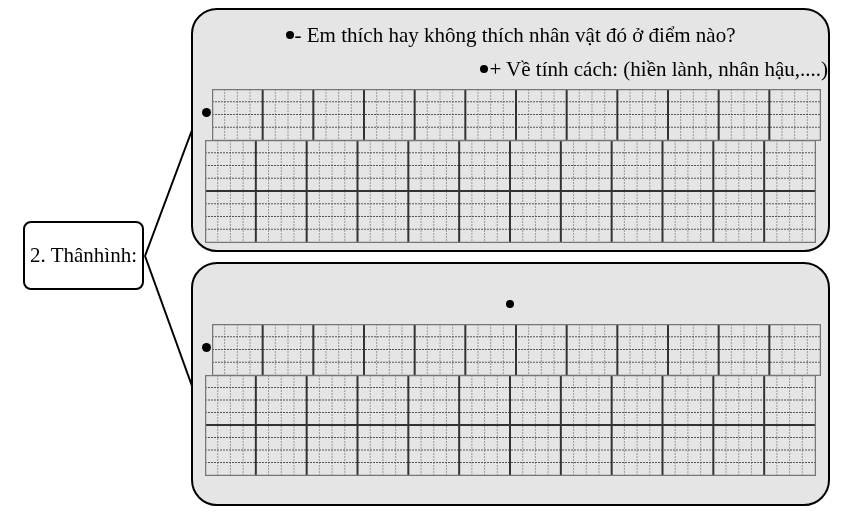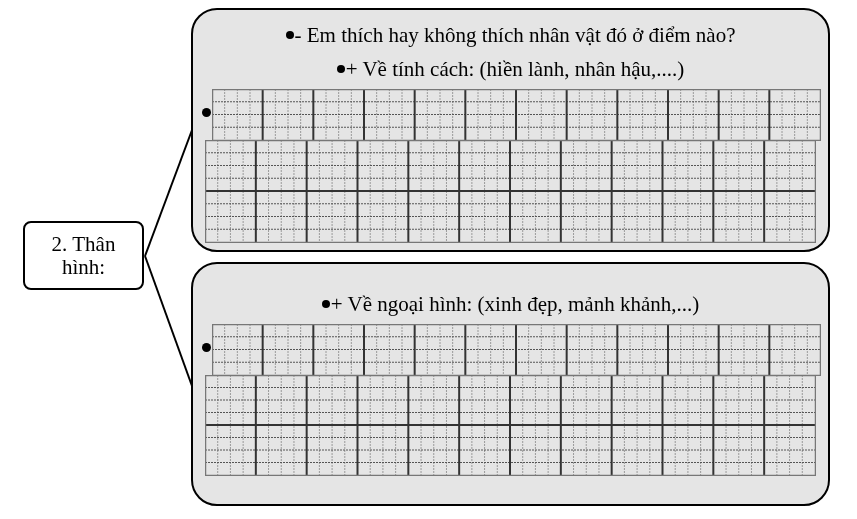--- a/index.html
+++ b/index.html
@@ -1,20 +1,20 @@
 <!DOCTYPE html>
 <html><head>
 <meta charset="utf-8">
 <style>
   html, body { margin:0; padding:0; background:#ffffff; }
   body { width:857px; height:519px; position:relative; overflow:hidden;
          font-family:"Liberation Serif","DejaVu Serif",serif; color:#000; }
   .label-box { position:absolute; left:23px; top:221px; width:121px; height:69px;
                border:2px solid #000; border-radius:8px; box-sizing:border-box;
-               display:flex; flex-direction:column; align-items:center; justify-content:center;
+               display:flex; align-items:center; justify-content:center;
                font-size:21px; line-height:23px; text-align:right; background:#fff; }
   .panel { position:absolute; left:191px; width:639px; border:2.5px solid #000;
            border-radius:26px; box-sizing:border-box; background:#e5e5e5; }
   .panel.top { top:8px; height:244px; }
   .panel.bottom { top:262px; height:244px; }
   .line-text { position:absolute; left:0; width:100%; text-align:center; font-size:21px; line-height:24px; white-space:nowrap; }
   .bullet { display:inline-block; width:8px; height:8px; border-radius:50%; background:#000; vertical-align:middle; margin-right:1px; position:relative; top:-2px; }
   .row-bullet { position:absolute; width:9px; height:9px; border-radius:50%; background:#000; }
   svg.connectors { position:absolute; left:0; top:0; }
   .grid { position:absolute; }
@@ -29,21 +29,21 @@
 
 <div class="label-box">
   <div>2. Thân</div>
   <div>hình:</div>
 </div>
 
 <div class="panel top">
   <div class="line-text" style="top:13px;">
     <span class="bullet"></span><span>- Em thích hay không thích nhân vật đó ở điểm nào?</span>
   </div>
-  <div class="line-text" style="top:47px;">
+  <div class="line-text" style="top:47px;text-align:right;">
     <span class="bullet"></span><span>+ Về tính cách: (hiền lành, nhân hậu,....)</span>
   </div>
 </div>
 <div class="row-bullet" style="left:202px; top:108px;"></div>
 <svg class="grid grid-single" style="left:212px; top:89px;" width="609" height="52">
     <line x1="12.666666666666666" y1="0" x2="12.666666666666666" y2="51" stroke="#9a9a9a" stroke-width="1" stroke-dasharray="2,1"></line>
     <line x1="25.333333333333332" y1="0" x2="25.333333333333332" y2="51" stroke="#9a9a9a" stroke-width="1" stroke-dasharray="2,1"></line>
     <line x1="38" y1="0" x2="38" y2="51" stroke="#9a9a9a" stroke-width="1" stroke-dasharray="2,1"></line>
     <line x1="63.33333333333333" y1="0" x2="63.33333333333333" y2="51" stroke="#9a9a9a" stroke-width="1" stroke-dasharray="2,1"></line>
     <line x1="76" y1="0" x2="76" y2="51" stroke="#9a9a9a" stroke-width="1" stroke-dasharray="2,1"></line>
@@ -147,21 +147,21 @@
     <line x1="406.6666666666667" y1="0" x2="406.6666666666667" y2="102" stroke="#333333" stroke-width="2"></line>
     <line x1="457.5" y1="0" x2="457.5" y2="102" stroke="#333333" stroke-width="2"></line>
     <line x1="508.33333333333337" y1="0" x2="508.33333333333337" y2="102" stroke="#333333" stroke-width="2"></line>
     <line x1="559.1666666666667" y1="0" x2="559.1666666666667" y2="102" stroke="#333333" stroke-width="2"></line>
     <line x1="0" y1="51" x2="610" y2="51" stroke="#333333" stroke-width="2"></line>
     <rect x="0.5" y="0.5" width="610" height="102" fill="none" stroke="#777" stroke-width="1.5"></rect>
   </svg>
 
 <div class="panel bottom">
   <div class="line-text" style="top:28px;">
-    <span class="bullet"></span><span>+ Về ngoại hình: (xinh đẹp, mảnh khảnh,...)</span>
+    <span class="bullet"></span>
   </div>
 </div>
 <div class="row-bullet" style="left:202px; top:343px;"></div>
 <svg class="grid grid-single" style="left:212px; top:324px;" width="609" height="52">
     <line x1="12.666666666666666" y1="0" x2="12.666666666666666" y2="51" stroke="#9a9a9a" stroke-width="1" stroke-dasharray="2,1"></line>
     <line x1="25.333333333333332" y1="0" x2="25.333333333333332" y2="51" stroke="#9a9a9a" stroke-width="1" stroke-dasharray="2,1"></line>
     <line x1="38" y1="0" x2="38" y2="51" stroke="#9a9a9a" stroke-width="1" stroke-dasharray="2,1"></line>
     <line x1="63.33333333333333" y1="0" x2="63.33333333333333" y2="51" stroke="#9a9a9a" stroke-width="1" stroke-dasharray="2,1"></line>
     <line x1="76" y1="0" x2="76" y2="51" stroke="#9a9a9a" stroke-width="1" stroke-dasharray="2,1"></line>
     <line x1="88.66666666666666" y1="0" x2="88.66666666666666" y2="51" stroke="#9a9a9a" stroke-width="1" stroke-dasharray="2,1"></line>

